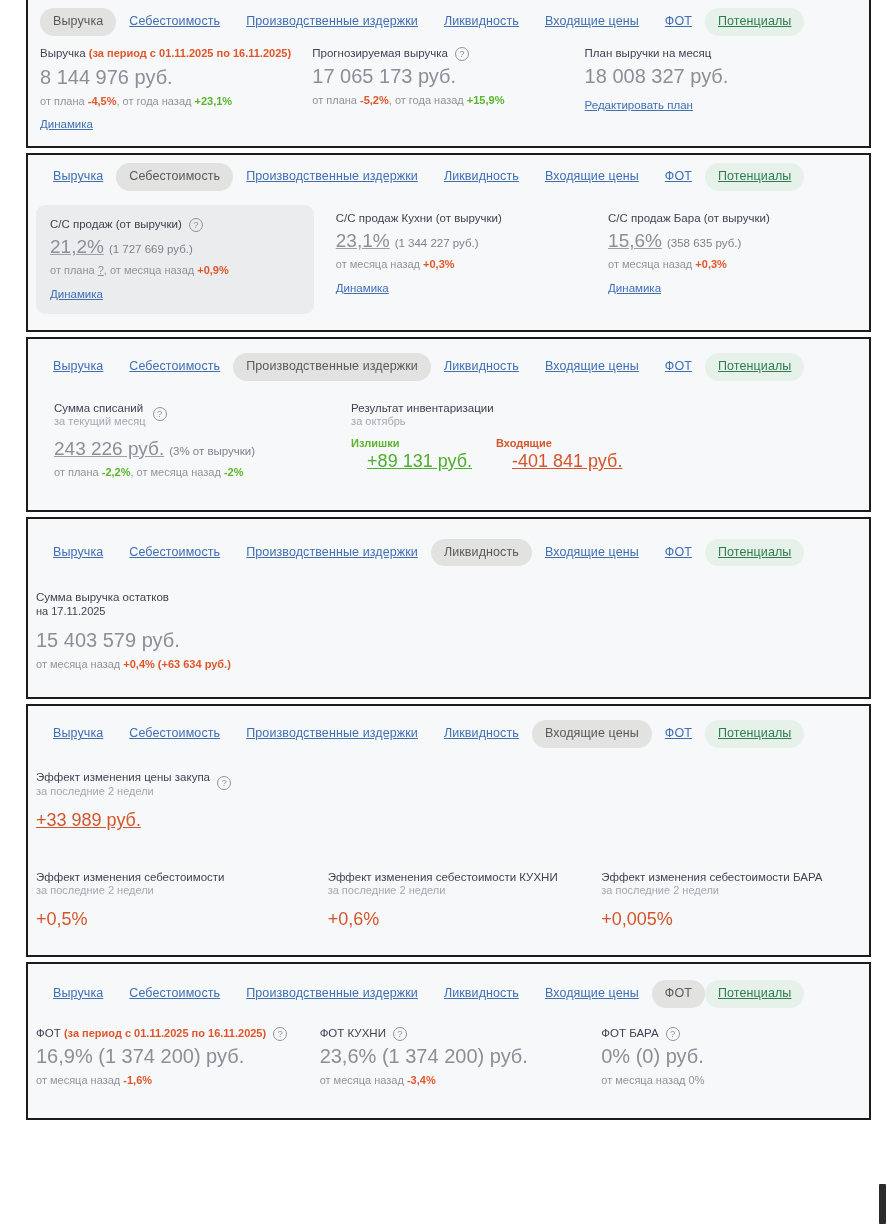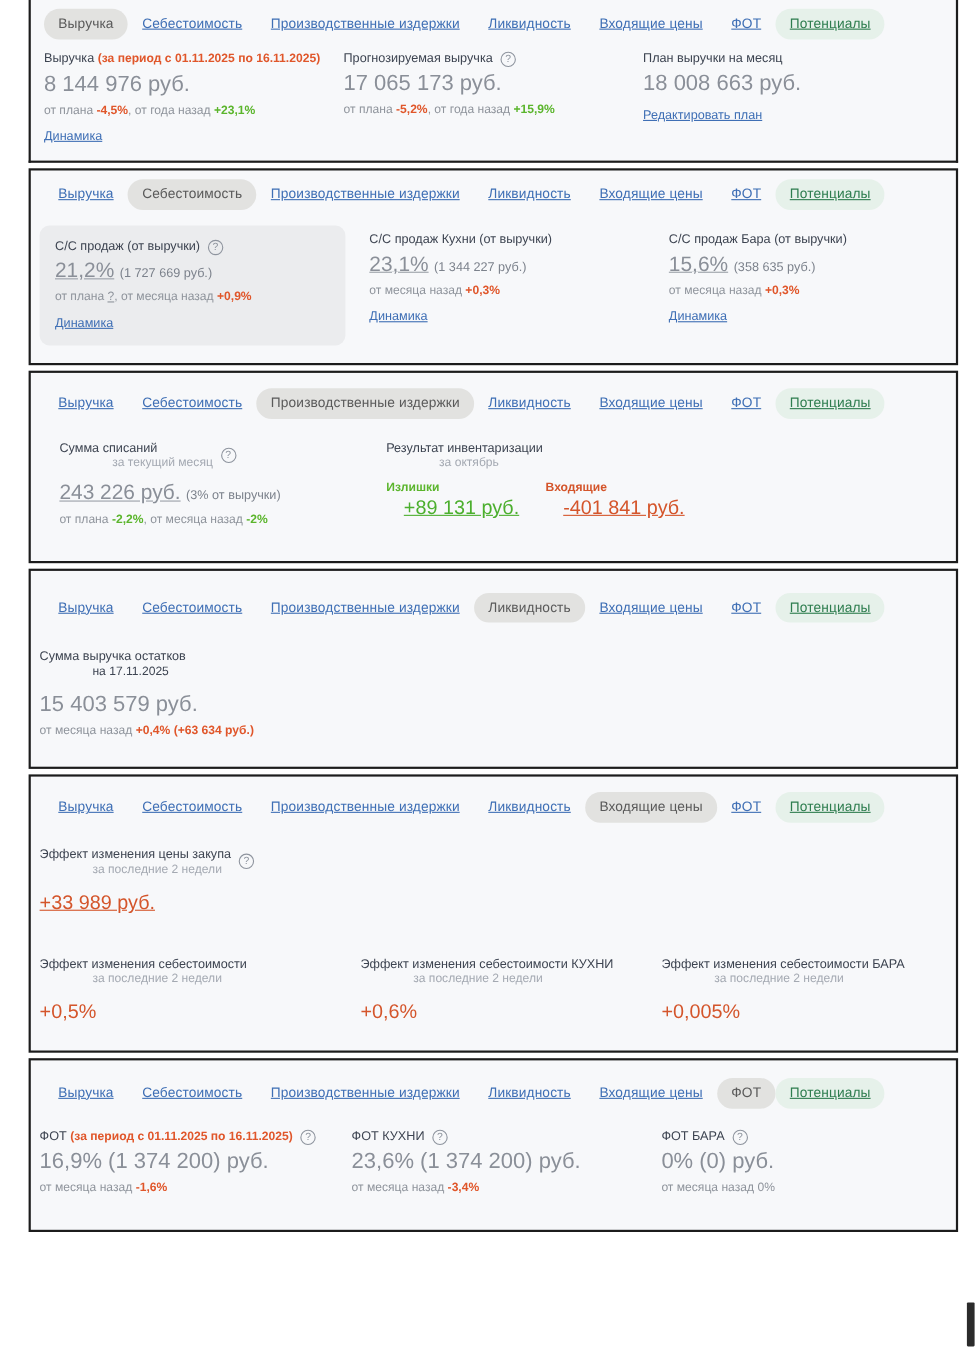--- a/index.html
+++ b/index.html
@@ -70,21 +70,21 @@
     flex: 0 0 34%;
   }
 
   .ttl {
     font-size: 11.5px;
     color: #3d4451;
     margin-bottom: 3px;
     line-height: 1.25;
   }
   .ttl .period { color: #e0562a; font-weight: bold; font-size: 11px; }
-  .ttl .sub { display: block; color: #a4a9b2; font-size: 11px; font-weight: normal; margin-left: 48px; }
+  .ttl .sub { display: block; color: #a4a9b2; font-size: 11px; font-weight: normal; }
   .ttl-row { display: flex; align-items: flex-start; gap: 7px; }
 
   .qmark {
     display: inline-flex;
     align-items: center; justify-content: center;
     width: 14px; height: 14px;
     border: 1px solid #8e949e;
     border-radius: 50%;
     color: #8e949e;
     font-size: 9.5px;
@@ -181,21 +181,21 @@
           <span class="qmark">?</span>
         </div>
         <div class="big">17 065 173 руб.</div>
         <div class="sub-line"><span>от плана </span><span class="neg">-5,2%</span><span>, от года назад </span><span class="pos">+15,9%</span></div>
       </div>
 
       <div class="col">
         <div class="ttl">
           <span>План выручки на месяц</span>
         </div>
-        <div class="big">18 008 663 руб.</div>
+        <div class="big">18 008 327 руб.</div>
         <span class="link plan">Редактировать план</span>
       </div>
 
     </div>
   </div>
 
   <div class="card">
     <div class="tabs">
       <span class="tab">Выручка</span>
       <span class="tab active">Себестоимость</span>

